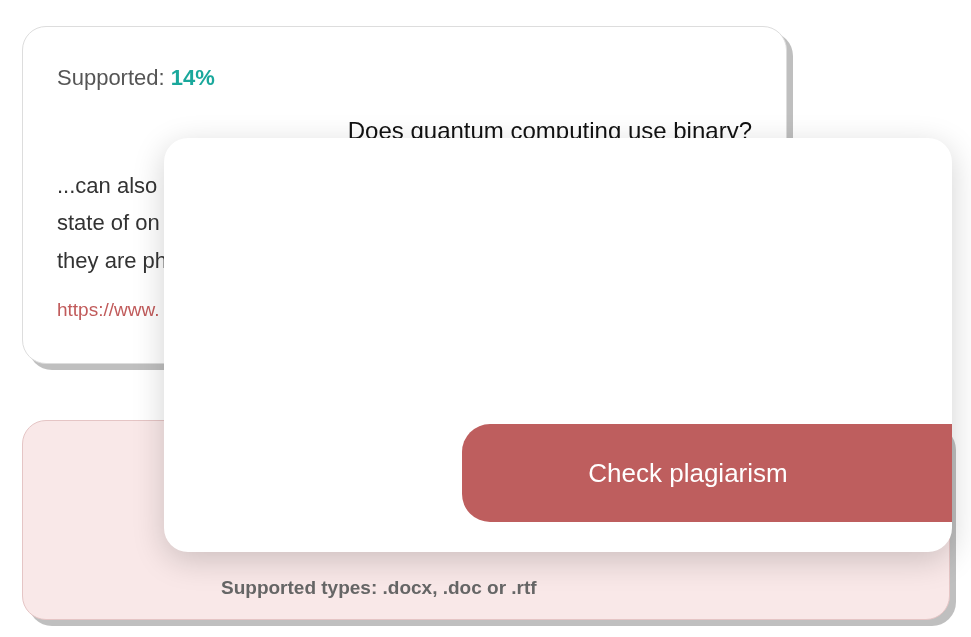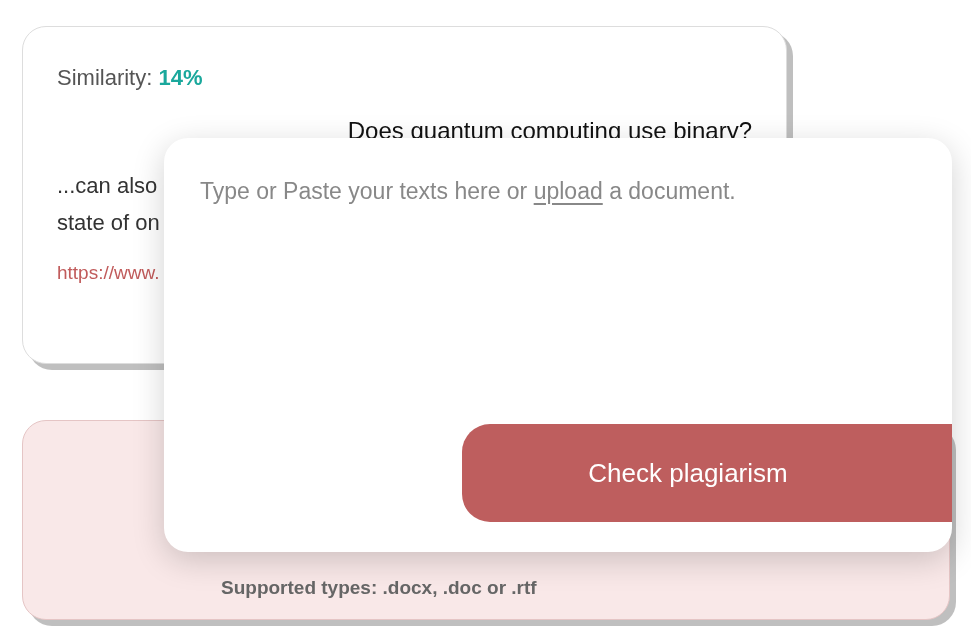--- a/index.html
+++ b/index.html
@@ -125,32 +125,30 @@
       cursor: pointer;
       font-family: inherit;
       padding-right: 38px;
     }
   </style>
 </head>
 <body>
 
 <div class="result-card">
   <div class="similarity-row">
-    <span>Similarity: </span><span class="similarity-value">14%</span>
+    <span>Supported: </span><span class="similarity-value">14%</span>
   </div>
   <div class="result-title">Does quantum computing use binary?</div>
   <div class="result-snippet">
     <span>...can also</span><br>
     <span>state of on</span><br>
+    <span>they are ph</span>
   </div>
   <div class="result-url">https://www.</div>
 </div>
 
 <div class="bottom-card">
   <div class="supported-types">Supported types: .docx, .doc or .rtf</div>
 </div>
 
 <div class="input-card">
-  <div class="placeholder-text">
-    <span>Type or Paste your texts here or </span><span class="upload-link">upload</span><span> a document.</span>
-  </div>
   <button class="check-button">Check plagiarism</button>
 </div>
 
 </body></html>

